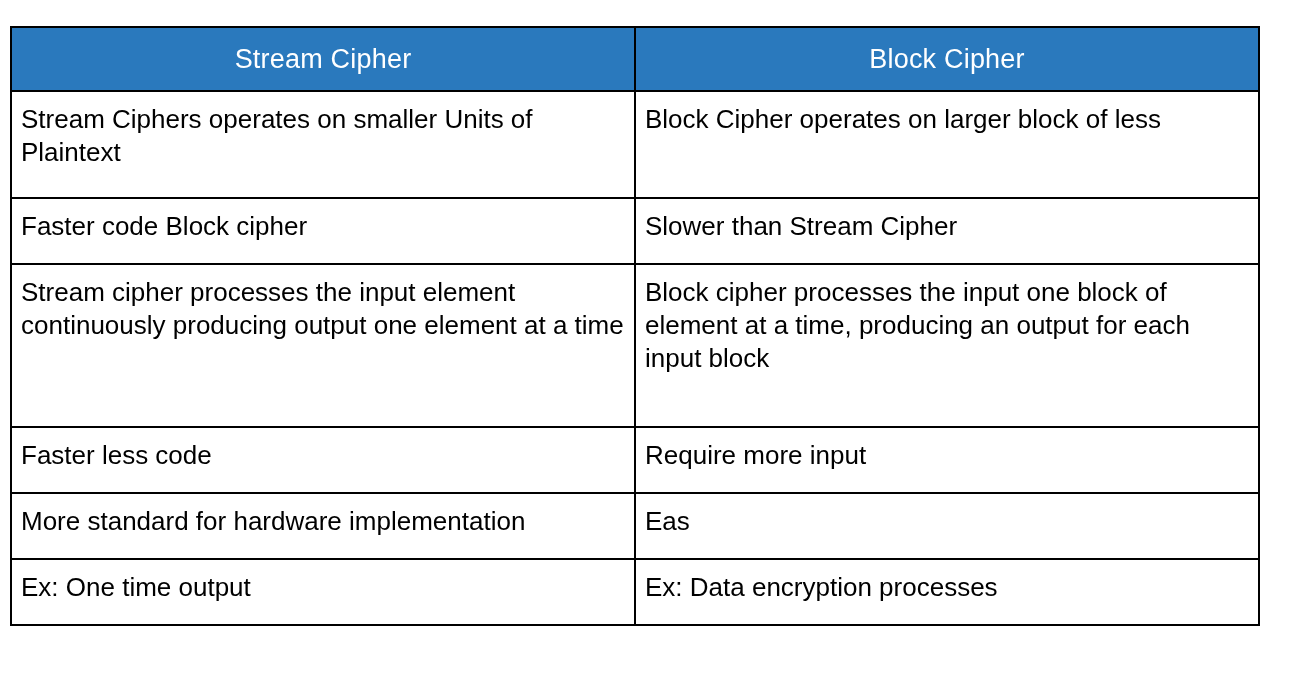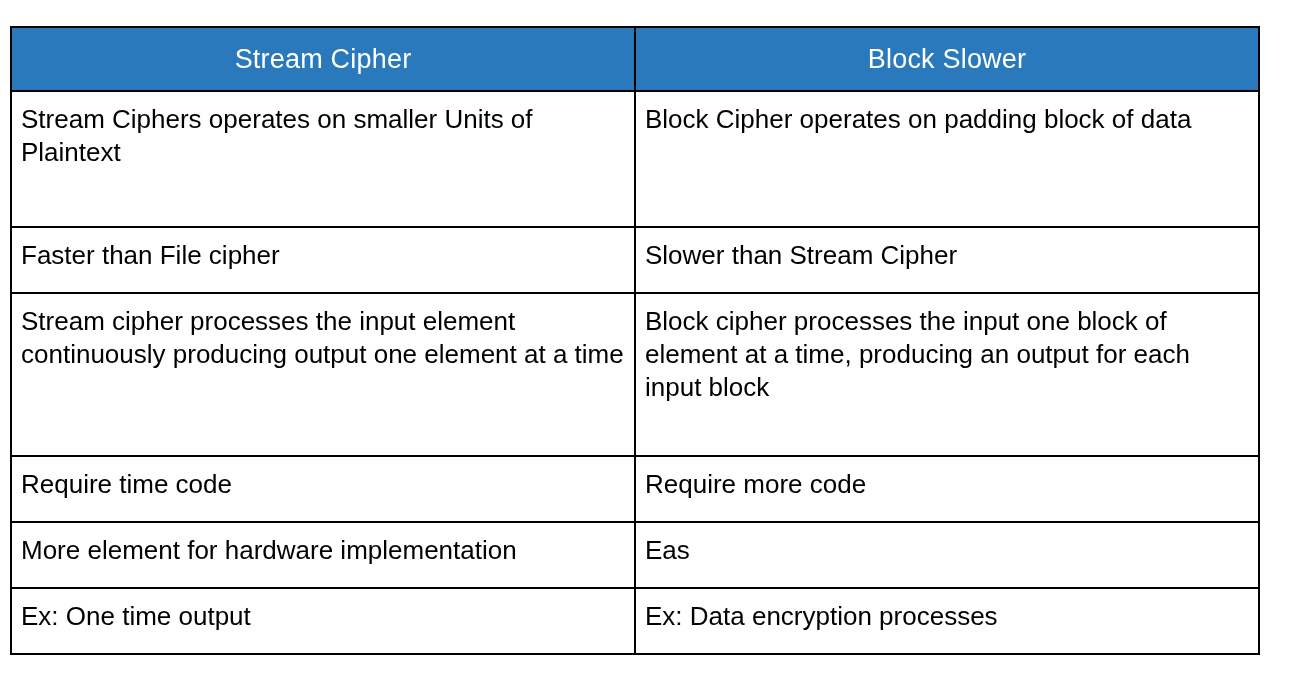--- a/index.html
+++ b/index.html
@@ -57,21 +57,21 @@
 
   .comparison-table tbody td {
     color: #000000;
     font-size: 26px;
     line-height: 33px;
     text-align: left;
     padding: 11px 10px 12px 9px;
     font-weight: normal;
   }
 
-  .comparison-table tbody tr.row-tall td   { height: 136px; }
+  .comparison-table tbody tr.row-tall td   { height: 107px; }
   .comparison-table tbody tr.row-short td  { height: 66px;  }
   .comparison-table tbody tr.row-xtall td  { height: 163px; }
 
   .cell-text {
     display: block;
   }
 </style>
 </head>
 <body>
 
@@ -79,65 +79,65 @@
 
   <table class="comparison-table">
     <colgroup>
       <col class="col-left">
       <col class="col-right">
     </colgroup>
 
     <thead>
       <tr>
         <th>Stream Cipher</th>
-        <th>Block Slower</th>
+        <th>Block Cipher</th>
       </tr>
     </thead>
 
     <tbody>
 
       <tr class="row-tall">
         <td>
           <span class="cell-text">Stream Ciphers operates on smaller Units of Plaintext</span>
         </td>
         <td>
-          <span class="cell-text">Block Cipher operates on padding block of data</span>
+          <span class="cell-text">Block Cipher operates on larger block of less</span>
         </td>
       </tr>
 
       <tr class="row-short">
         <td>
-          <span class="cell-text">Faster than File cipher</span>
+          <span class="cell-text">Faster code Block cipher</span>
         </td>
         <td>
           <span class="cell-text">Slower than Stream Cipher</span>
         </td>
       </tr>
 
       <tr class="row-xtall">
         <td>
           <span class="cell-text">Stream cipher processes the input element continuously producing output one element at a time</span>
         </td>
         <td>
           <span class="cell-text">Block cipher processes the input one block of element at a time, producing an output for each input block</span>
         </td>
       </tr>
 
       <tr class="row-short">
         <td>
-          <span class="cell-text">Require time code</span>
+          <span class="cell-text">Faster less code</span>
         </td>
         <td>
-          <span class="cell-text">Require more code</span>
+          <span class="cell-text">Require more input</span>
         </td>
       </tr>
 
       <tr class="row-short">
         <td>
-          <span class="cell-text">More element for hardware implementation</span>
+          <span class="cell-text">More standard for hardware implementation</span>
         </td>
         <td>
           <span class="cell-text">Eas</span>
         </td>
       </tr>
 
       <tr class="row-short">
         <td>
           <span class="cell-text">Ex: One time output</span>
         </td>

